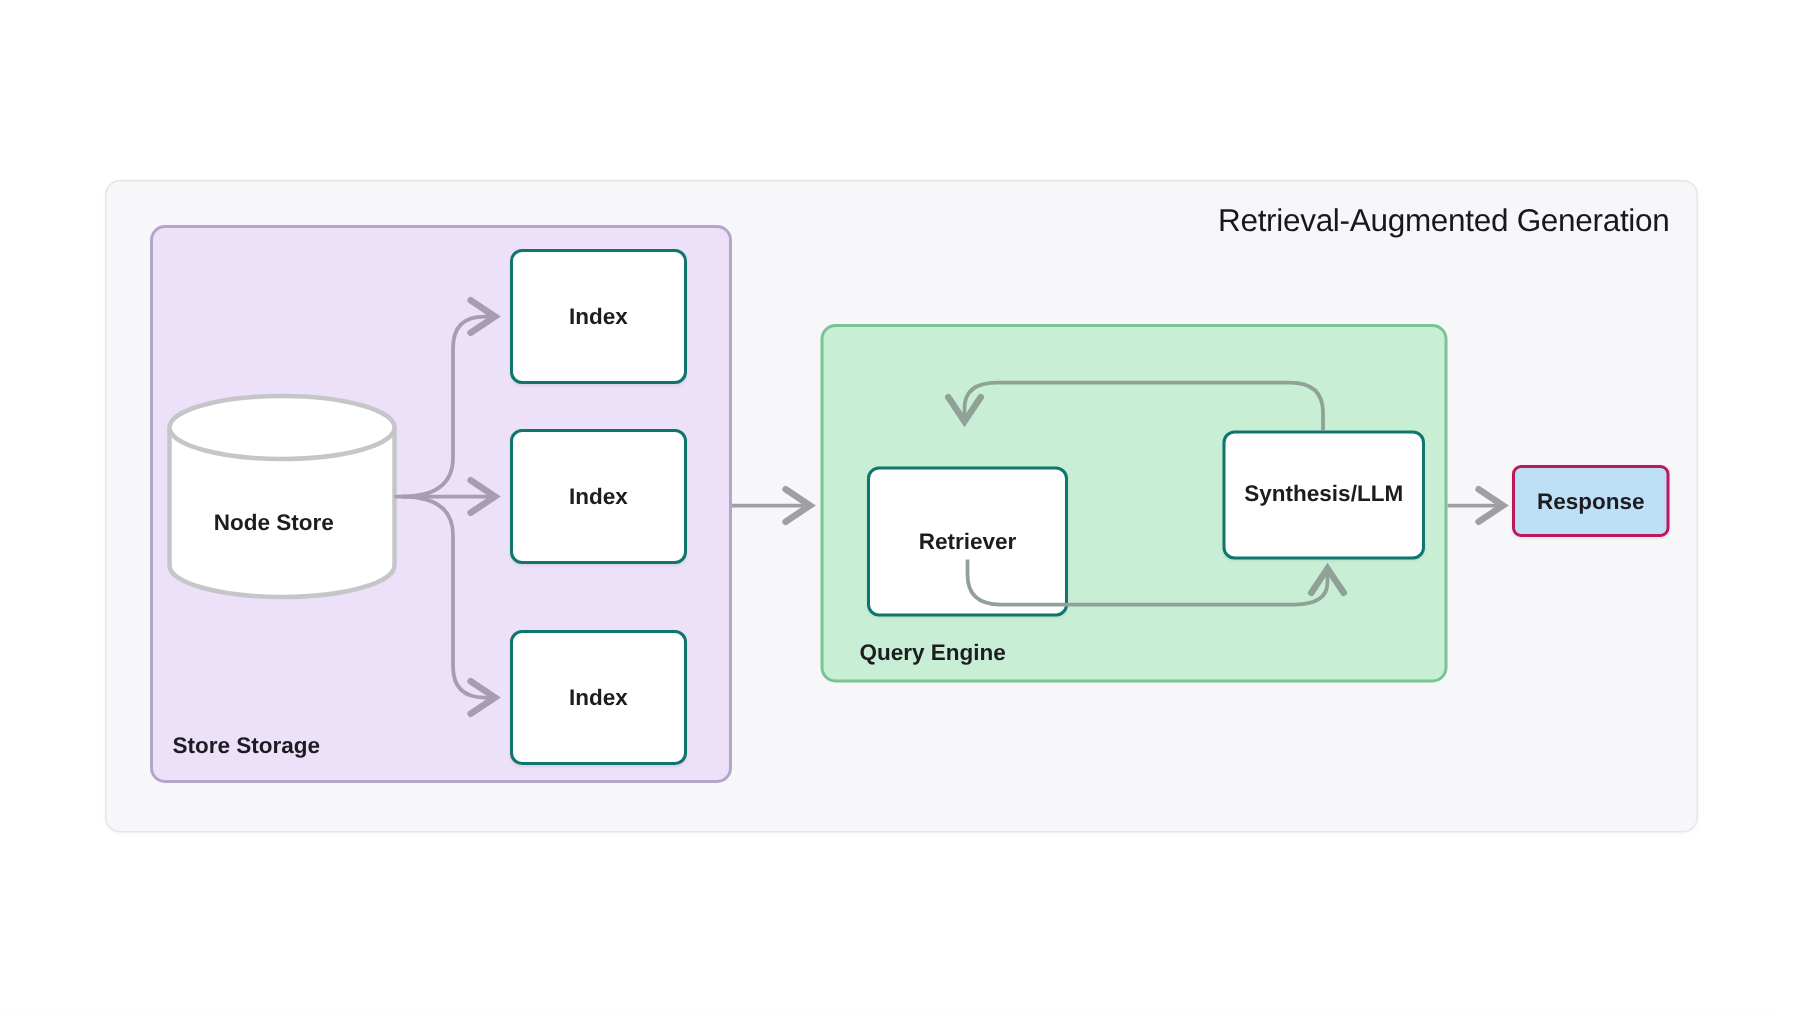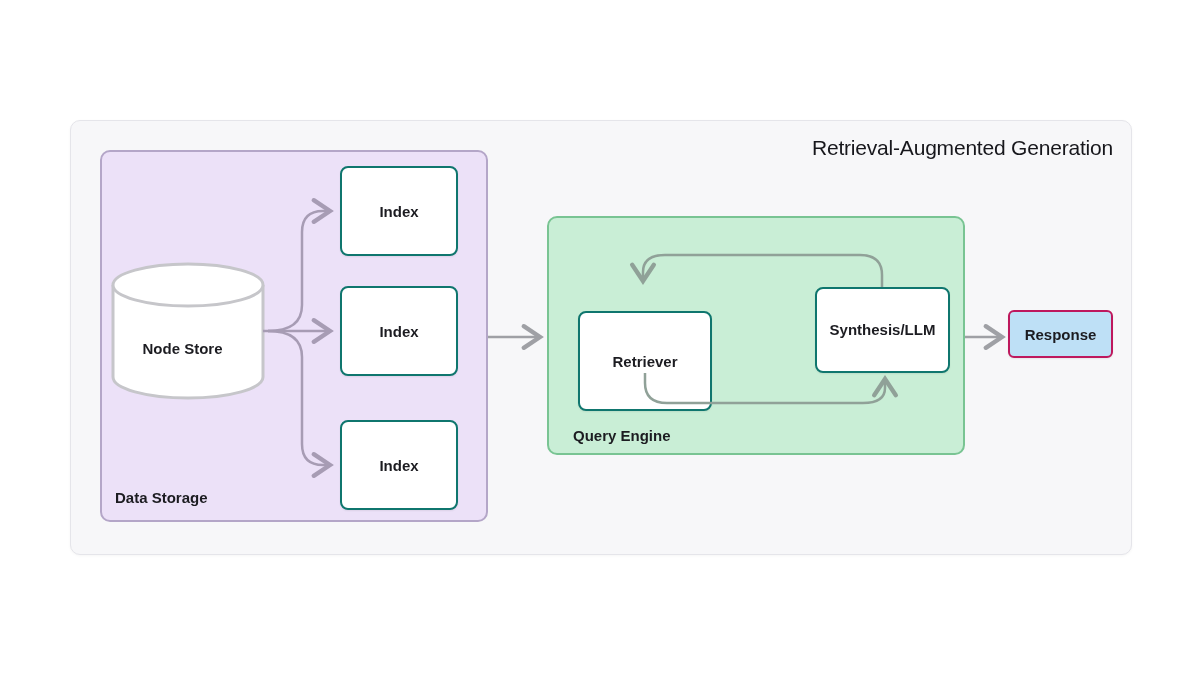--- a/index.html
+++ b/index.html
@@ -57,21 +57,21 @@
   }
 </style>
 </head>
 <body>
 
 <div class="frame"></div>
 
 <div class="title">Retrieval-Augmented Generation</div>
 
 <div class="group group-purple"></div>
-<div class="group-label lbl-data-storage">Data Storage</div>
+<div class="group-label lbl-data-storage">Store Storage</div>
 
 <div class="group group-green"></div>
 <div class="group-label lbl-query-engine">Query Engine</div>
 
 <div class="node node-index1">
   <span>Index</span>
 </div>
 <div class="node node-index2">
   <span>Index</span>
 </div>

